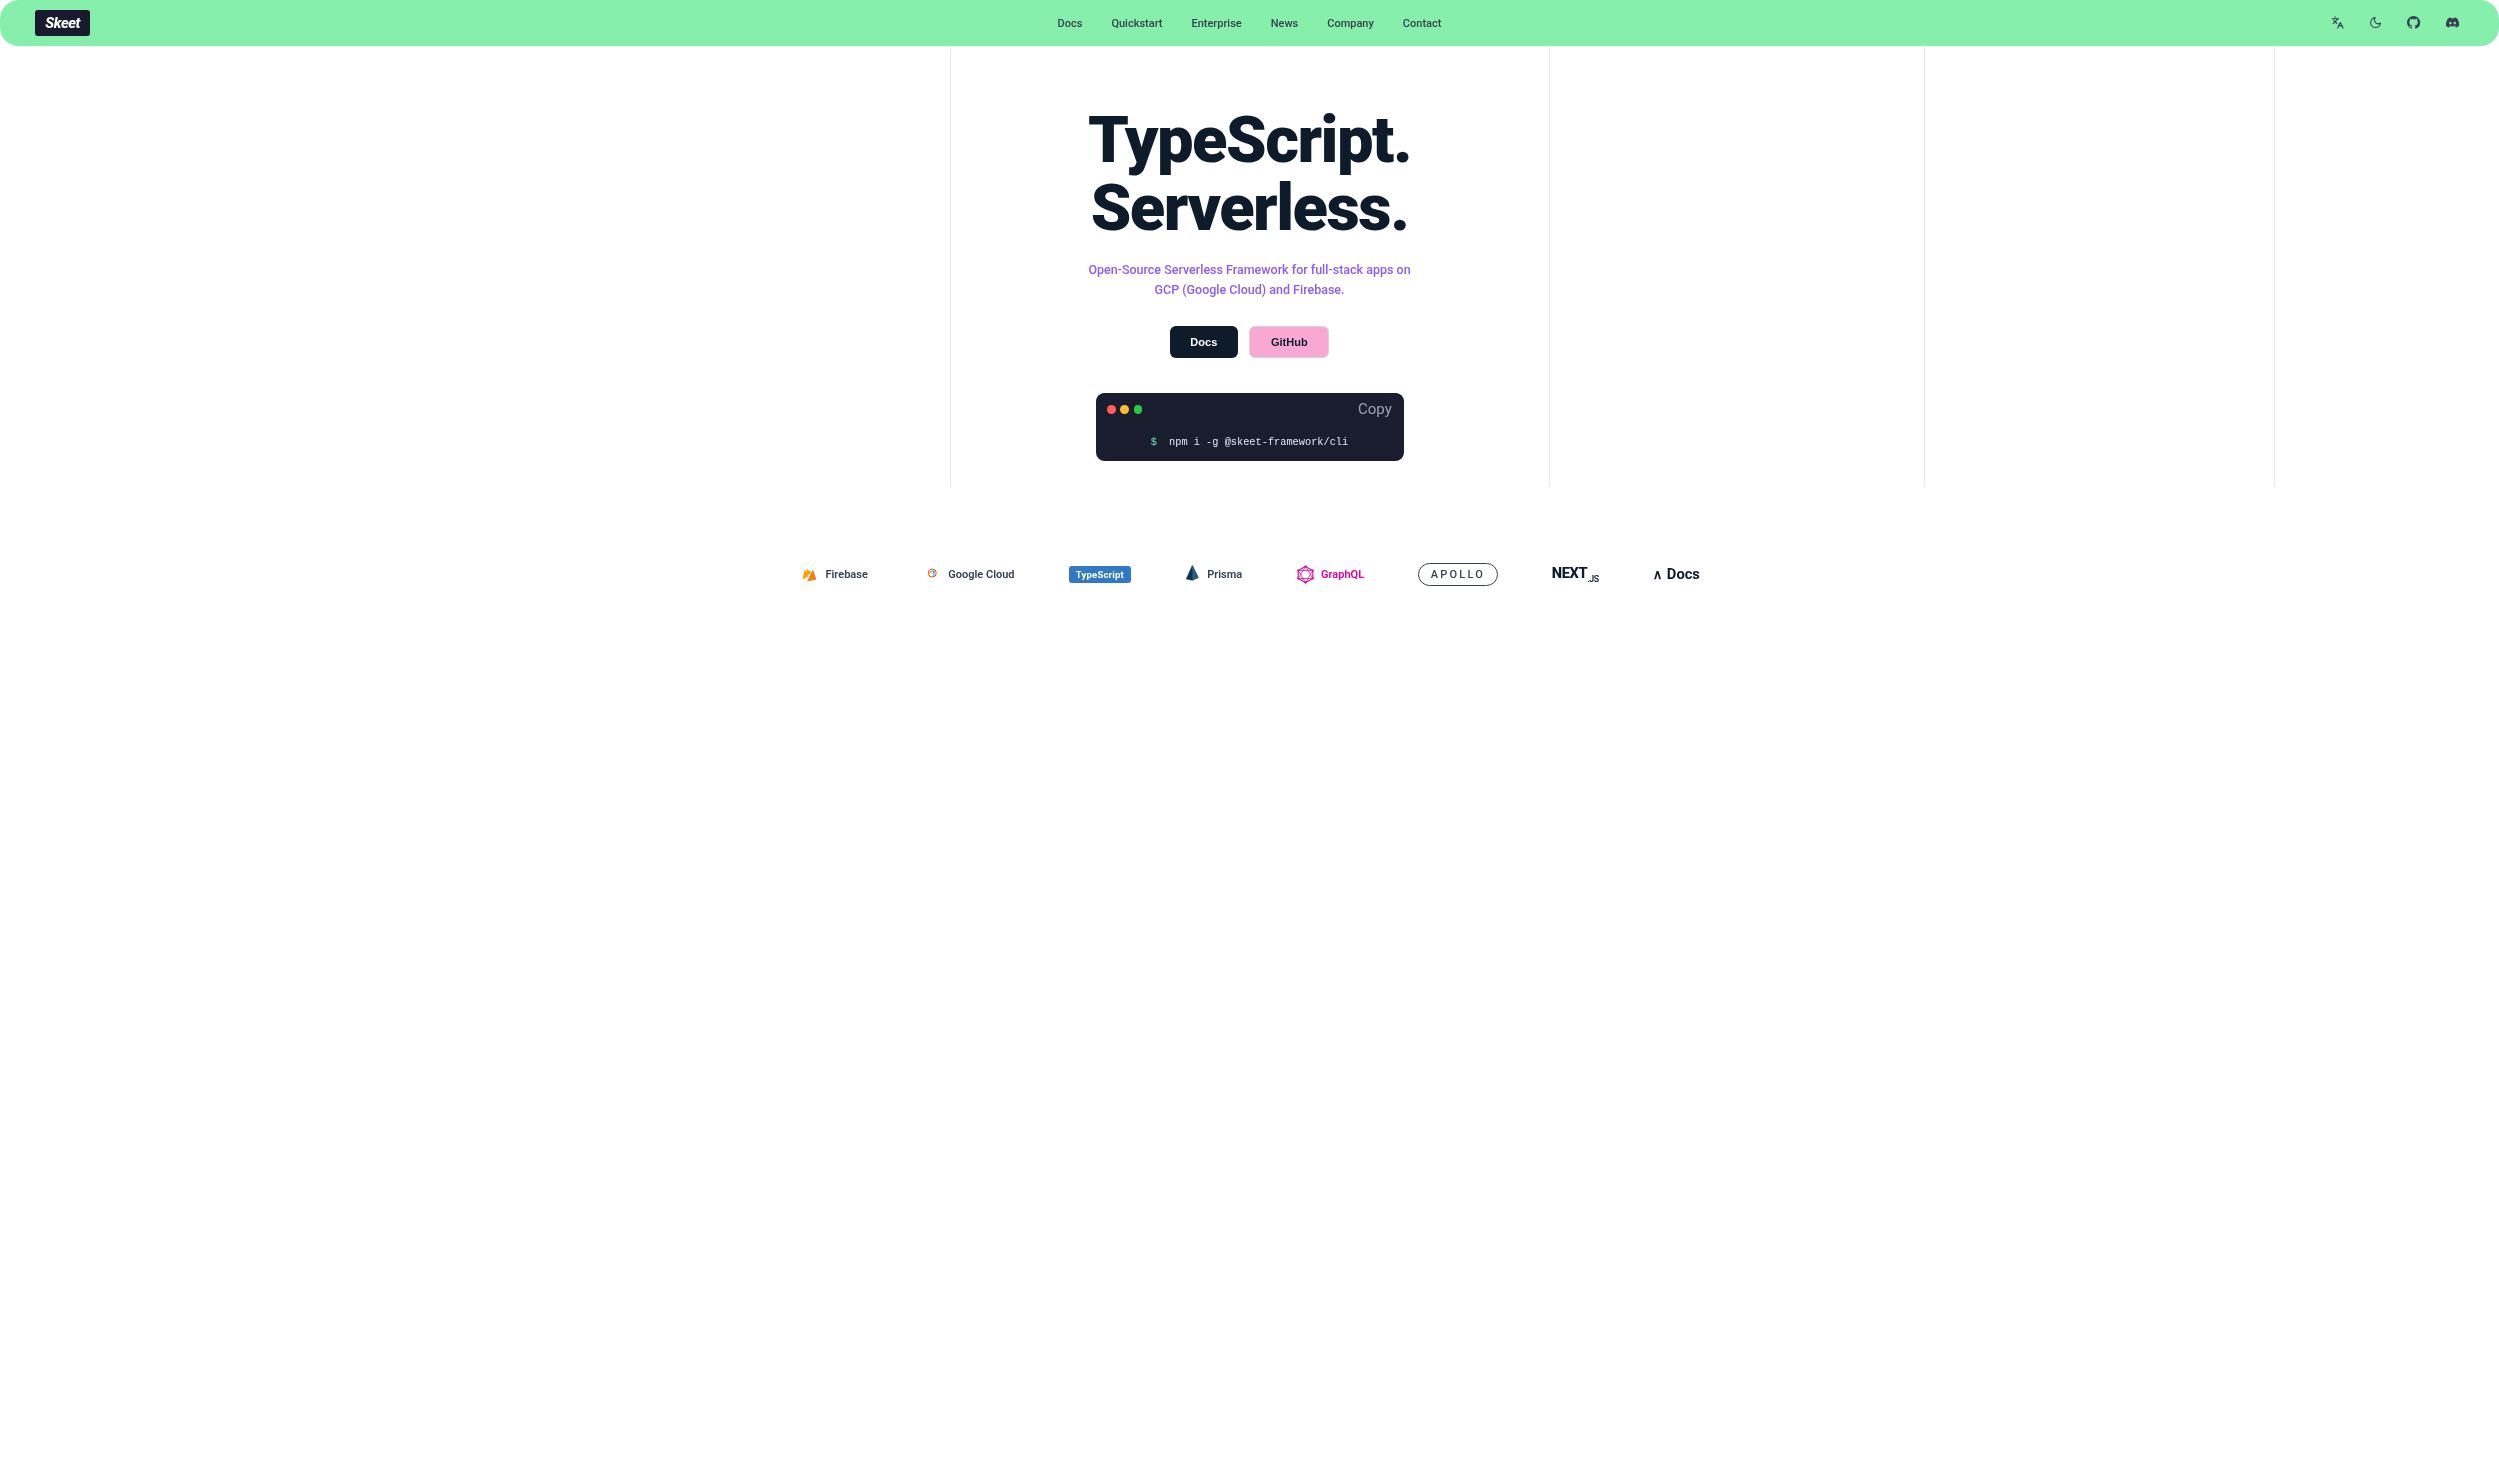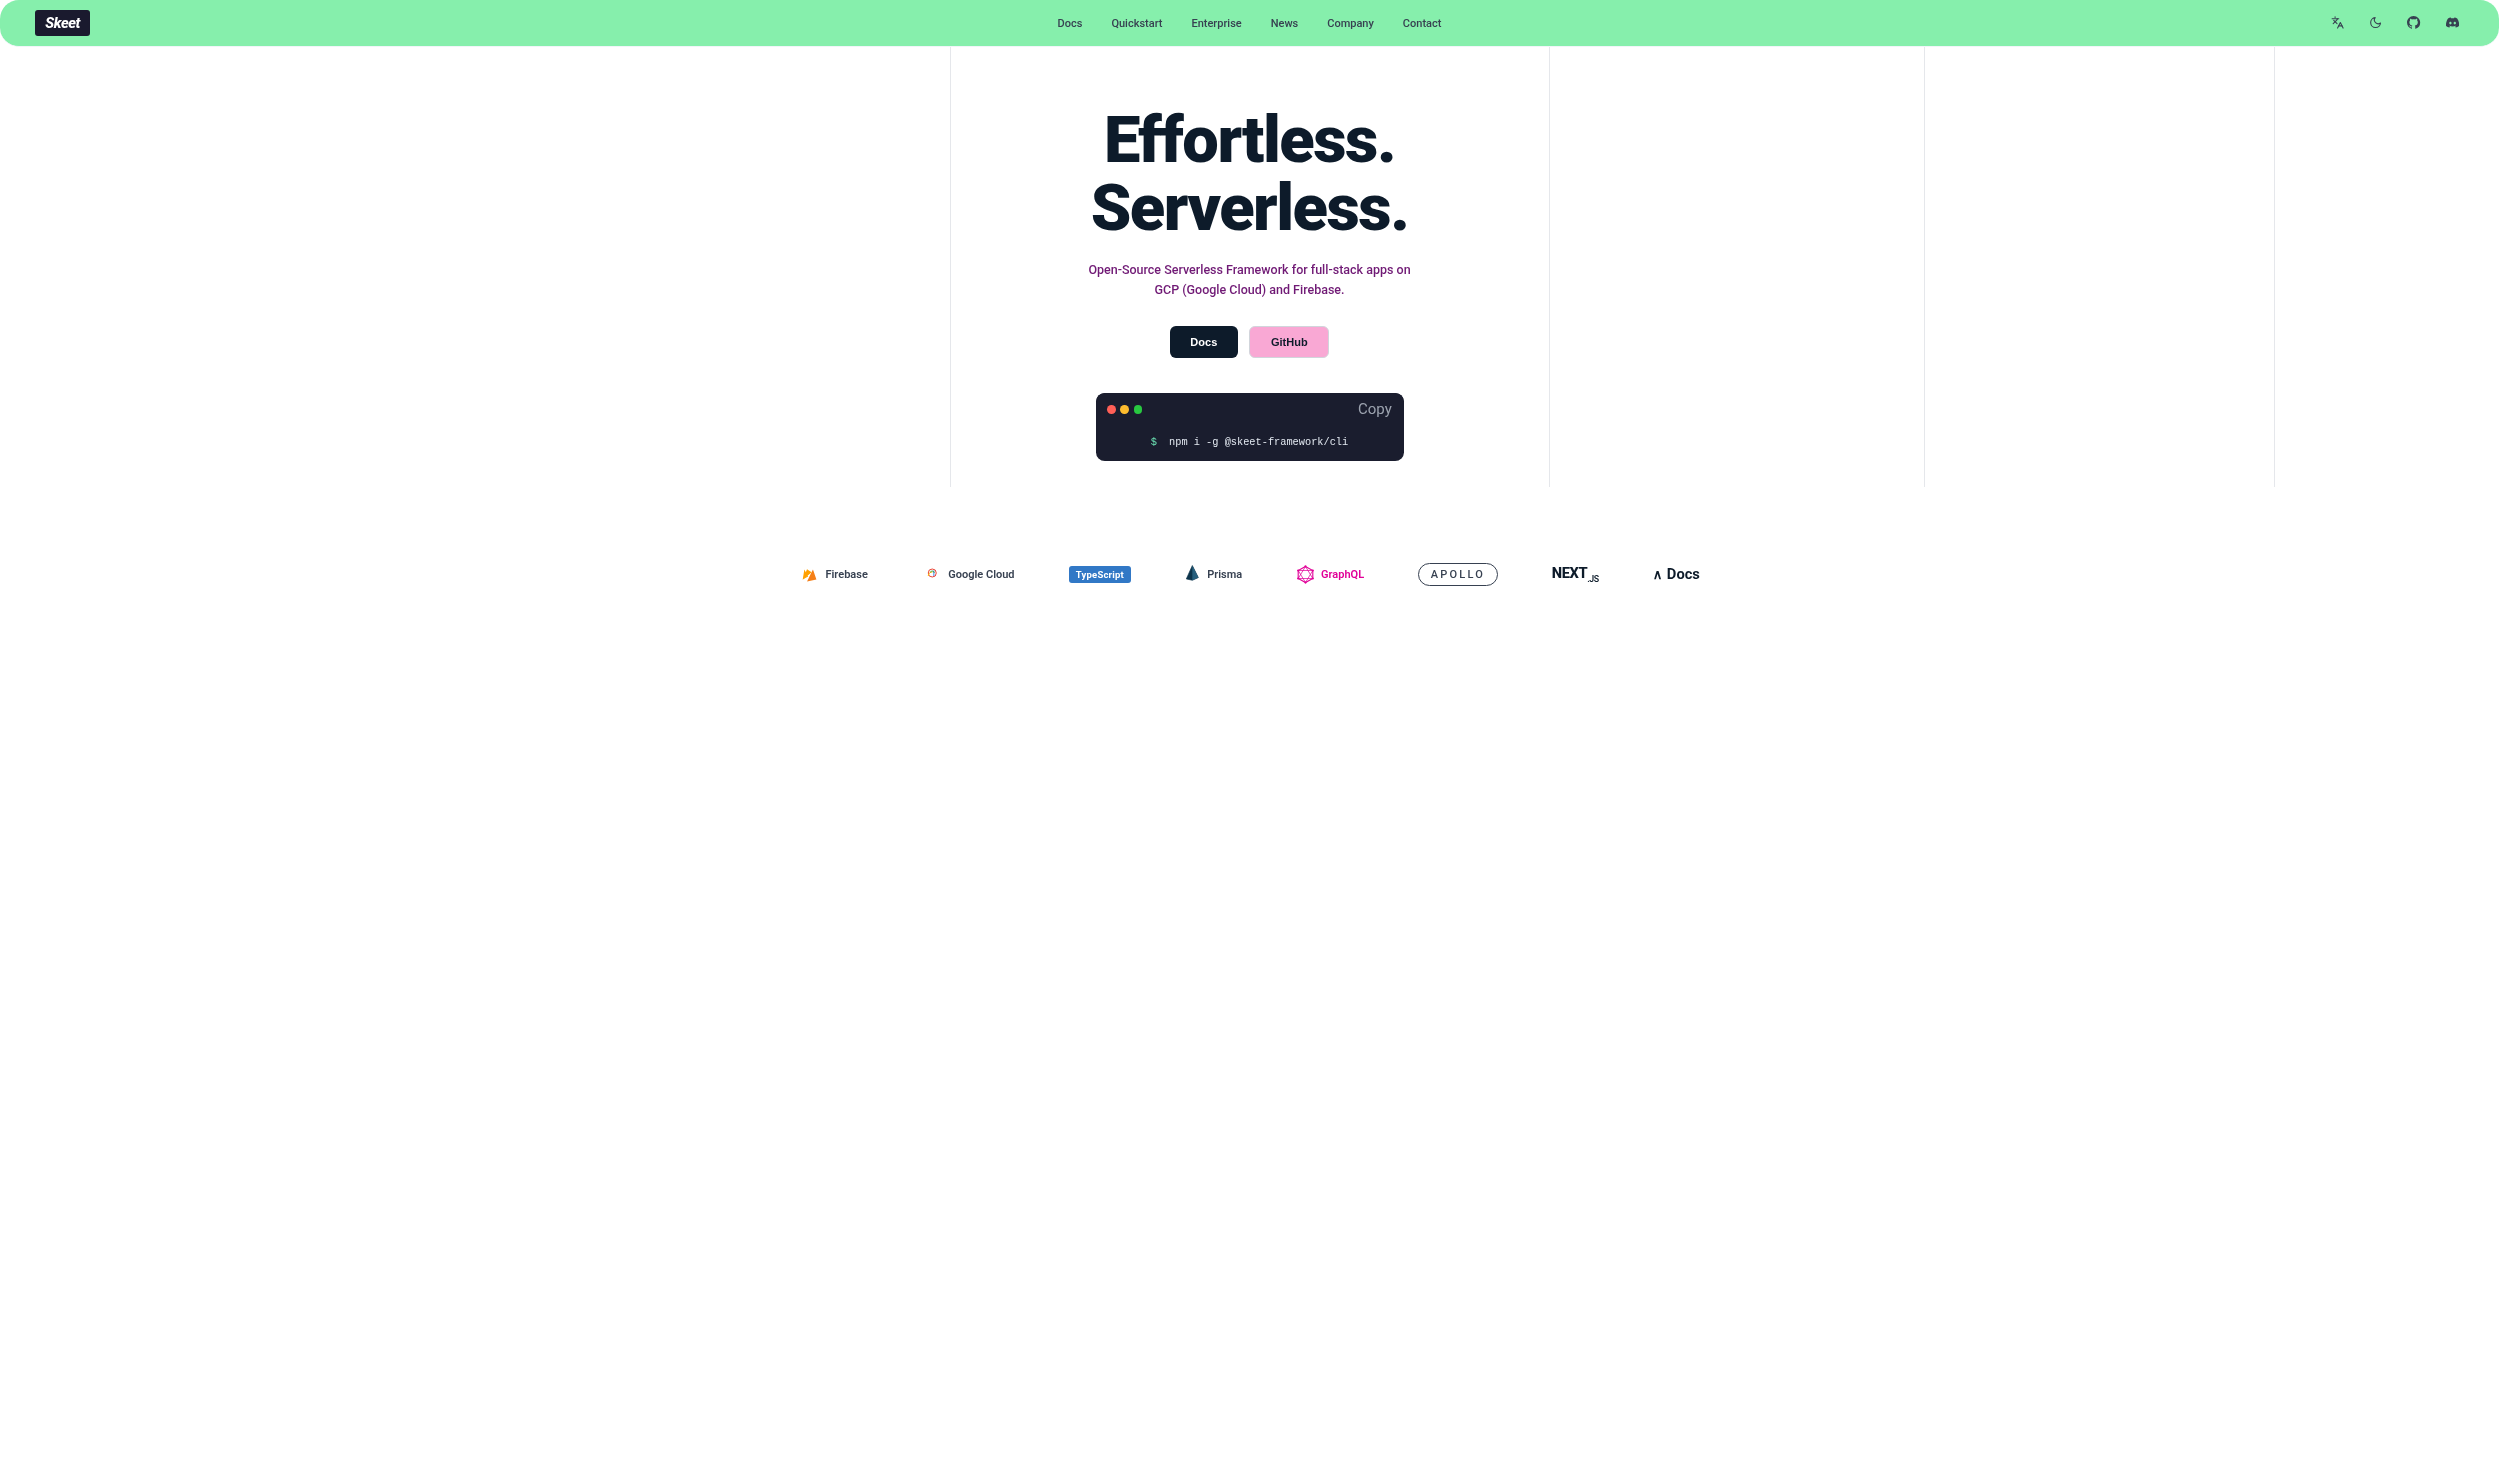--- a/index.html
+++ b/index.html
@@ -113,21 +113,21 @@
       font-size: 65px;
       font-weight: 900;
       line-height: 1.05;
       color: #0d1b2a;
       letter-spacing: -1.5px;
       margin-bottom: 17.6px;
     }
 
     .hero-subtitle {
       font-size: 12.5px;
-      color: #701a75;
+      color: #8b5cf6;
       font-weight: 500;
       line-height: 1.6;
       max-width: 323px;
       margin-bottom: 26.4px;
     }
 
     .hero-buttons {
       display: flex;
       gap: 11.7px;
       margin-bottom: 35px;
@@ -360,21 +360,21 @@
 
 <div class="grid-overlay">
   <div class="grid-col" style="left: 38%;"></div>
   <div class="grid-col" style="left: 62%;"></div>
   <div class="grid-col" style="left: 77%;"></div>
   <div class="grid-col" style="left: 91%;"></div>
 </div>
 
 <section class="hero">
   <h1 class="hero-title">
-    <span>Effortless.</span><br>
+    <span>TypeScript.</span><br>
     <span>Serverless.</span>
   </h1>
 
   <p class="hero-subtitle">Open-Source Serverless Framework for full-stack apps on GCP (Google Cloud) and Firebase.</p>
 
   <div class="hero-buttons">
     <button class="btn-docs">Docs</button>
     <button class="btn-github">GitHub</button>
   </div>
 

